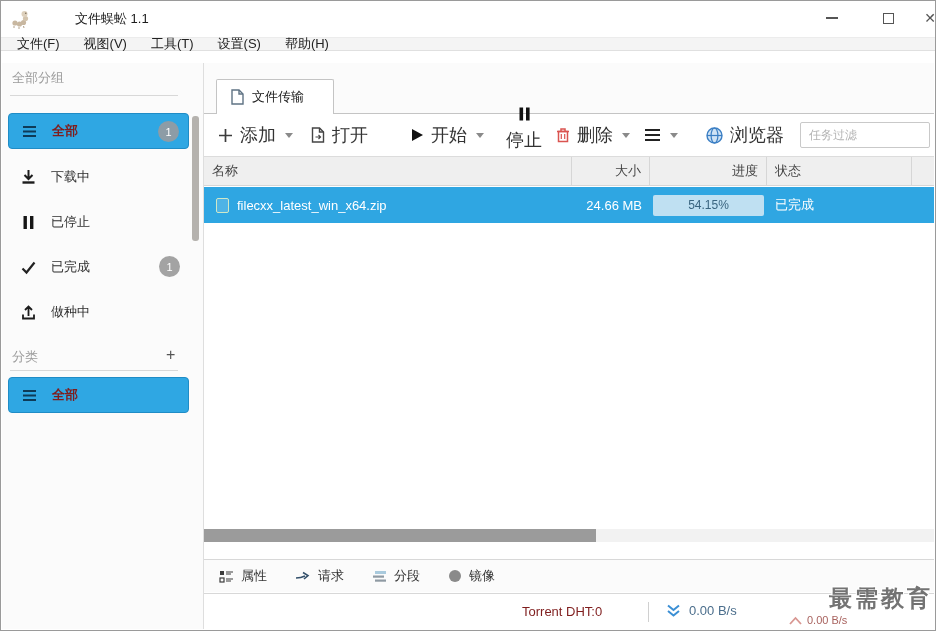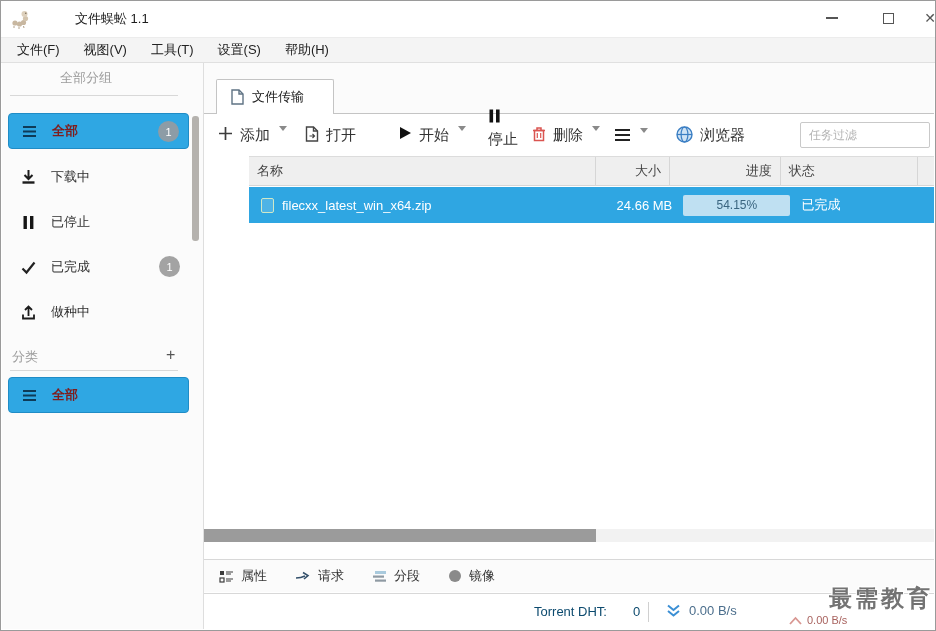--- a/index.html
+++ b/index.html
@@ -10,21 +10,21 @@
   .titlebar { position:absolute; top:0; left:0; right:0; height:36px; background:#fff; display:flex; align-items:center; overflow:hidden;gap:36px; }
   .app-icon { margin-left:10px; width:20px; height:20px; flex:0 0 auto; }
   .title-text { margin-left:8px; font-size:13px; color:#1c1c1c; }
   .win-btn { position:absolute; top:0; width:34px; height:34px; display:flex; align-items:center; justify-content:center; cursor:pointer; }
   .btn-min { right:86px; } .btn-max { right:30px; } .btn-close { right:-12px; }
   .glyph-min { width:12px; height:0; border-top:2px solid #555; }
   .glyph-max { width:11px; height:11px; border:1.5px solid #555; }
   .glyph-close { font-size:14px; color:#555; }
 
   
-  .menubar { position:absolute; top:36px; left:0; right:0; height:26px; background:#f4f4f4; border-top:1px solid #ececec; border-bottom:1px solid #e0e0e0; display:flex; align-items:center; padding-left:8px; }
+  .menubar { position:absolute; top:36px; left:0; right:0; height:14px; background:#f4f4f4; border-top:1px solid #ececec; border-bottom:1px solid #e0e0e0; display:flex; align-items:center; padding-left:8px; }
   .menu-item { font-size:13px; color:#222; padding:3px 10px 3px 8px; margin-right:6px; cursor:default; }
 
   
   .sidebar { position:absolute; top:62px; left:1px; width:202px; bottom:1px; background:#fbfbfb; border-right:1px solid #dedede; }
   .side-header { position:absolute; left:10px; font-size:13px; color:#9c9c9c; }
   .side-sep { position:absolute; left:8px; width:168px; height:0; border-top:1px solid #d8d8d8; }
   .side-item { position:absolute; left:6px; width:181px; height:36px; display:flex; align-items:center; padding-left:12px; border-radius:4px; cursor:pointer; }
   .side-item .label { font-size:13px; color:#2e2e2e; margin-left:14px; }
   .side-item.selected { background:#2fa7e3; border:1px solid #1f8cc6; }
   .side-item.selected .label { color:#7f1d1d; font-weight:700; }
@@ -35,47 +35,47 @@
   .sicon { width:17px; height:17px; flex:0 0 auto; }
 
   
   .main { position:absolute; top:62px; left:203px; right:1px; bottom:1px; background:#fbfbfb; }
   .tab { position:absolute; top:16px; left:12px; height:35px; min-width:118px; background:#fff; border:1px solid #c4c4c4; border-bottom:none; border-radius:2px 2px 0 0; display:flex; align-items:center; padding:8px 14px; z-index:2; }
   .tab .label { font-size:13px; color:#222; margin-left:8px; }
   .panel { position:absolute; top:50px; left:0; right:0; bottom:0; background:#fff; border-top:1px solid #c4c4c4; }
 
   
   .toolbar { position:absolute; top:0; left:0; right:0; height:42px; background:#fff; display:flex; align-items:center; padding-left:14px; }
-  .tbtn { display:flex; gap:7px; font-size:15px; color:#333; cursor:pointer; white-space:nowrap; }
+  .tbtn { display:flex; align-items:center; gap:7px; font-size:18px; color:#333; cursor:pointer; white-space:nowrap; }
   .caret { width:0; height:0; border-left:4px solid transparent; border-right:4px solid transparent; border-top:5px solid #8a8a8a; margin-left:2px; }
   .filter-input { position:absolute; right:4px; top:8px; width:130px; height:26px; border:1px solid #c9c9c9; border-radius:2px; font-size:12px; padding:0 8px; color:#333; background:#fff; outline:none; }
   .filter-input::placeholder { color:#b3b3b3; }
 
   
-  .table { position:absolute; top:42px; left:0; right:0; height:373px; background:#fff;margin-left:45px; }
+  .table { position:absolute; top:42px; left:0; right:0; height:373px; background:#fff; }
   .thead { position:absolute; top:0; left:0; right:0; height:30px; background:#efefef; border-top:1px solid #dcdcdc; border-bottom:1px solid #d6d6d6; display:flex; }
   .th { font-size:13px; color:#444; display:flex; align-items:center; padding:0 8px; border-right:1px solid #d6d6d6; }
   .col-name { width:368px; } .col-size { width:78px; justify-content:flex-end; } .col-progress { width:117px; justify-content:flex-end; } .col-status { width:145px; } .col-extra { flex:1; border-right:none; }
   .trow { position:absolute; top:31px; left:0; right:0; height:36px; background:#2fa6e2; color:#fff; display:flex; align-items:center; cursor:pointer; }
   .td { font-size:13px; display:flex; align-items:center; padding:0 8px; height:100%; }
   .file-ico { width:13px; height:15px; border:1px solid #cfe8c8; border-radius:2px; margin:0 8px 0 12px; background:rgba(255,255,255,0.15); }
   .progress-wrap { width:117px; padding:4px 3px; }
   .progress-bar { width:100%; height:21px; background:#bfe0f2; border-radius:2px; display:flex; align-items:center; justify-content:center; font-size:12px; color:#3a6580; }
 
   
   .h-scroll { position:absolute; top:415px; left:0; right:0; height:13px; background:#f2f2f2; }
   .h-thumb { position:absolute; left:0; top:0; width:392px; height:13px; background:#9b9b9b; }
 
   
   .bottom-tabs { position:absolute; top:445px; left:0; right:0; height:33px; background:#fbfbfb; border-top:1px solid #d8d8d8; display:flex; align-items:center; padding-left:15px; gap:28px; }
   .btab { display:flex; align-items:center; gap:7px; font-size:13px; color:#333; cursor:pointer; }
 
   
   .statusbar { position:absolute; top:479px; left:0; right:0; bottom:0; background:#fff; border-top:1px solid #d8d8d8; }
-  .sb-dht { position:absolute; left:318px; top:10px; font-size:13px; color:#0c4a6e; display:flex; gap:26px;margin-left:12px; }
+  .sb-dht { position:absolute; left:318px; top:10px; font-size:13px; color:#7f1d1d; display:flex; gap:0; }
   .sb-sep { position:absolute; left:444px; top:8px; width:1px; height:20px; background:#d0d0d0; }
   .sb-down { position:absolute; left:462px; top:9px; display:flex; align-items:center; gap:8px; font-size:13px; color:#4b6e8c; }
   .sb-up { position:absolute; left:585px; top:20px; display:flex; align-items:center; gap:5px; font-size:11px; color:#a8625e; }
 
   .watermark { position:absolute; right:2px; top:582px; z-index:10; font-family:Liberation Serif, serif; font-size:23px; font-weight:700; letter-spacing:3px; color:#737373; text-shadow:-1px -1px 0 #fff,1px -1px 0 #fff,-1px 1px 0 #fff,1px 1px 0 #fff,0 0 3px #fff; }
 </style>
 </head>
 <body>
 
 <div class="window">
@@ -104,21 +104,21 @@
 
   <div class="menubar">
     <span class="menu-item">文件(F)</span>
     <span class="menu-item">视图(V)</span>
     <span class="menu-item">工具(T)</span>
     <span class="menu-item">设置(S)</span>
     <span class="menu-item">帮助(H)</span>
   </div>
 
   <div class="sidebar">
-    <div class="side-header" style="top:6px;margin-left:48px;">全部分组</div>
+    <div class="side-header" style="top:6px;">全部分组</div>
     <div class="side-sep" style="top:32px;"></div>
 
     <div class="side-item selected" style="top:50px;">
       <svg class="sicon" viewBox="0 0 17 17">
           <path d="M2 4 H15 M2 8.5 H15 M2 13 H15" stroke="#0e3b58" stroke-width="2.2" fill="none"></path>
         </svg>
       <span class="label">全部</span>
       <span class="badge">1</span>
     </div>
 

